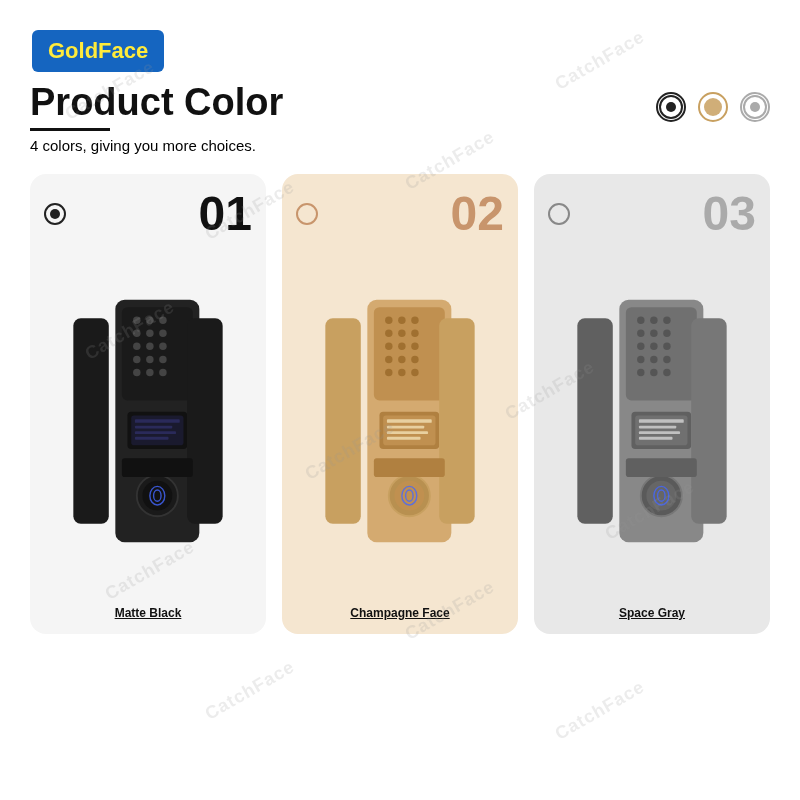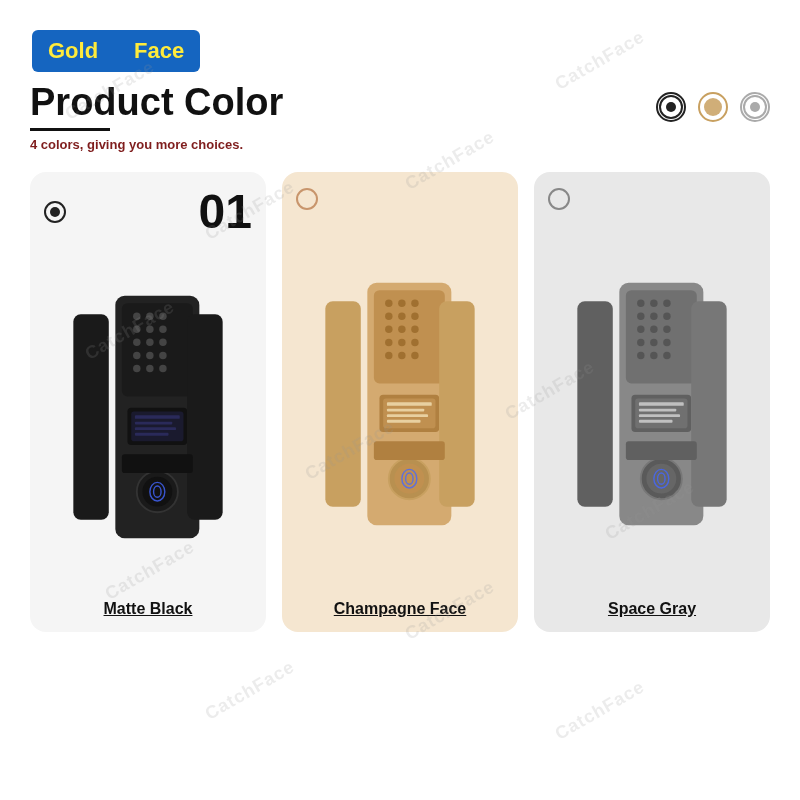--- a/index.html
+++ b/index.html
@@ -80,24 +80,23 @@
     }
 
     
     .title-divider {
       width: 80px;
       height: 3px;
       background: #111;
       margin: 4px 0 6px 0;
     }
     .section-subtitle {
-      font-size: 13px;
-      color: #7f1d1d;
+      font-size: 15px;
+      color: #000000;
       margin-bottom: 20px;
-      font-weight: bold;
     }
 
     
     .cards-row {
       display: flex;
       gap: 16px;
       justify-content: space-between;
     }
     .color-card {
       flex: 1;
@@ -159,21 +158,21 @@
     }
 
     
     .lock-svg {
       width: 180px;
       height: 280px;
     }
 
     
     .card-label {
-      font-size: 16px;
+      font-size: 12px;
       font-weight: bold;
       color: #111;
       text-decoration: underline;
       margin-top: 8px;
     }
 
     
     .top-area {
       display: flex;
       justify-content: space-between;
@@ -194,21 +193,21 @@
   <span class="watermark-text" style="top:600px; left:400px;">CatchFace</span>
   <span class="watermark-text" style="top:50px; left:550px;">CatchFace</span>
   <span class="watermark-text" style="top:500px; left:600px;">CatchFace</span>
   <span class="watermark-text" style="top:680px; left:200px;">CatchFace</span>
   <span class="watermark-text" style="top:700px; left:550px;">CatchFace</span>
 </div>
 
 <div style="padding: 14px 0 0 16px;">
   <div class="header">
     <span class="header-title">
-      <span>Gold</span><span style="color:#ffeb3b;margin-left:36px;">Face</span>
+      <span>Gold</span><span style="color:#ffeb3b;">Face</span>
     </span>
   </div>
 </div>
 
 <div class="main">
   <div class="top-area">
     <div>
       <div class="section-title">Product Color</div>
       <div class="title-divider"></div>
       <div class="section-subtitle">4 colors, giving you more choices.</div>
@@ -286,20 +285,21 @@
           <rect x="62" y="190" width="76" height="20" rx="3" fill="#111"></rect>
         </svg>
       </div>
       <div class="card-label">Matte Black</div>
     </div>
 
     <div class="color-card card-gold">
       <div class="card-top">
         <div class="card-radio" style="border-color:#c8956c;">
         </div>
+        <div class="card-number card-number-gold">02</div>
       </div>
       <div class="lock-container">
         <svg viewBox="0 0 180 300" class="lock-svg" xmlns="http://www.w3.org/2000/svg">
 
           <rect x="10" y="40" width="38" height="220" rx="8" fill="#c8a060"></rect>
 
           <rect x="55" y="20" width="90" height="260" rx="10" fill="#d4aa70"></rect>
 
           <rect x="62" y="28" width="76" height="100" rx="6" fill="#c09050"></rect>
 
@@ -337,20 +337,21 @@
           <rect x="62" y="190" width="76" height="20" rx="3" fill="#b08040"></rect>
         </svg>
       </div>
       <div class="card-label">Champagne Face</div>
     </div>
 
     <div class="color-card card-gray">
       <div class="card-top">
         <div class="card-radio" style="border-color:#888;">
         </div>
+        <div class="card-number card-number-gray">03</div>
       </div>
       <div class="lock-container">
         <svg viewBox="0 0 180 300" class="lock-svg" xmlns="http://www.w3.org/2000/svg">
 
           <rect x="10" y="40" width="38" height="220" rx="8" fill="#606060"></rect>
 
           <rect x="55" y="20" width="90" height="260" rx="10" fill="#888888"></rect>
 
           <rect x="62" y="28" width="76" height="100" rx="6" fill="#707070"></rect>
 

